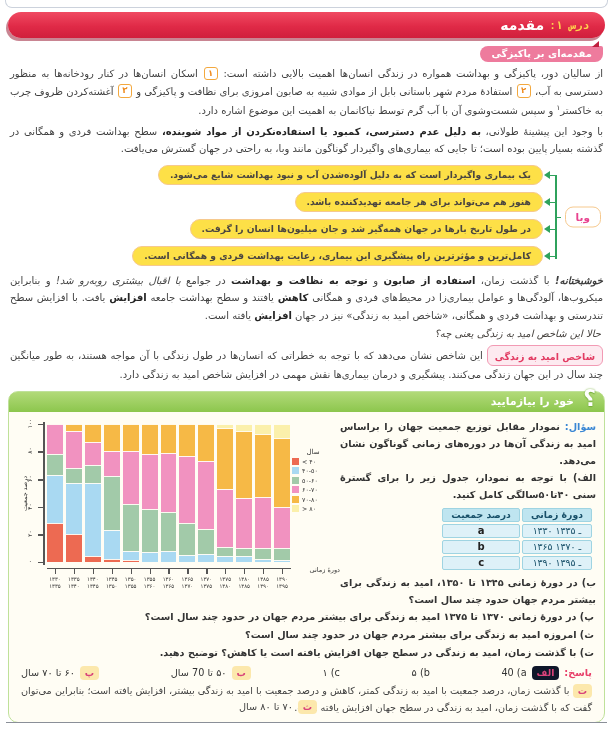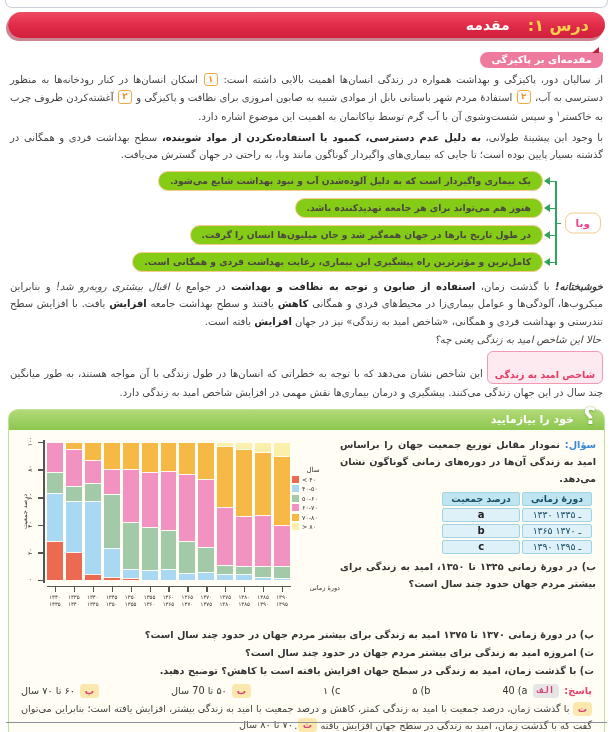--- a/index.html
+++ b/index.html
@@ -4,43 +4,43 @@
 <style>
   *{box-sizing:border-box;margin:0;padding:0;}
   html,body{background:#e9e9e9;}
   .page{width:613px;height:732px;background:#fff;font-family:"DejaVu Sans",sans-serif;
         direction:rtl;position:relative;overflow:hidden;color:#3c3c3c;margin:0 auto;}
   
   .top-remnant{height:8px;margin:0 5px;border:1px solid #ccd2dc;border-top:none;border-radius:0 0 7px 7px;background:#fff;}
   
   .banner{margin:4px 8px 0;height:26px;background:linear-gradient(180deg,#f04a62 0%,#e02a47 55%,#d01f3c 100%);
           border-radius:13px;box-shadow:-2px 3px 0 rgba(148,12,38,.5);display:flex;align-items:center;padding:0 16px;}
-  .banner .prefix{color:#ffd34d;font-weight:bold;font-size:16px;margin-left:18px;}
+  .banner .prefix{color:#ffd34d;font-weight:bold;font-size:11px;margin-left:5px;font-family:Liberation Mono, monospace;}
   .banner .title{color:#fff;font-weight:bold;font-size:14px;}
   
-  .section-label{position:relative;width:fit-content;margin:14px 10px 2px auto;background:#ee7b9d;color:#fff;
+  .section-label{position:relative;width:fit-content;margin:8px 10px 2px auto;background:#ee7b9d;color:#fff;
                  font-weight:bold;font-size:10px;padding:2px 11px 3px;border-radius:8px 2px 8px 8px;}
   .section-label::before{content:"";position:absolute;top:-5px;right:4px;
                  border-left:7px solid transparent;border-bottom:6px solid #c01f3e;}
   
   .para{margin:3px 10px 0;font-size:10px;line-height:17.5px;text-align:justify;color:#3f3f3f;}
   .b{font-weight:bold;color:#252525;}
   .i{font-style:italic;}
   .ib{font-style:italic;font-weight:bold;}
   .numbadge{display:inline-block;border:1.2px solid #f3a83e;color:#ef8b1f;border-radius:3px;
             font-size:8.5px;font-weight:bold;padding:0 3.5px;line-height:11.5px;vertical-align:1.5px;background:#fff;margin:0 1px;}
   sup.fn{font-size:7px;color:#333;}
   .q-italic{margin:1px 12px 0;font-size:10px;line-height:17px;font-style:italic;color:#46423e;}
   .def-label{display:inline-block;border:1.2px solid #f29ab4;background:#fdeaf0;color:#e23b62;font-weight:bold;
-             border-radius:6px;padding:16px 7px 1px;font-size:9.5px;line-height:14px;margin-left:4px;vertical-align:-1px;}
+             border-radius:6px;padding:4px 7px 1px;font-size:9.5px;line-height:14px;margin-left:4px;vertical-align:-1px;}
   
   .diagram{position:relative;margin:7px 12px 3px;height:104px;}
   .d-rows{display:flex;flex-direction:column;gap:7px;padding-left:0;padding-right:58px;}
   .d-box{position:relative;width:fit-content;border:1.4px solid #f6c98e;border-radius:10px;
-         padding:2px 11px 3px;font-size:9.2px;font-weight:bold;color:#4a4540;background:#84cc16;line-height:13px;}
+         padding:2px 11px 3px;font-size:9.2px;font-weight:bold;color:#4a4540;background:#fde047;line-height:13px;}
   .d-box::before{content:"";position:absolute;right:-14px;top:50%;height:1.6px;width:8px;background:#2fa25c;}
   .d-box::after{content:"";position:absolute;right:-8px;top:50%;margin-top:-4px;
          border-top:4px solid transparent;border-bottom:4px solid transparent;border-right:6px solid #2fa25c;}
   .d-vline{position:absolute;right:44px;top:10px;bottom:10px;width:1.6px;background:#2fa25c;}
   .d-stub{position:absolute;right:40px;top:50%;width:6px;height:1.6px;background:#2fa25c;}
   .d-node{position:absolute;right:0;top:50%;transform:translateY(-50%);border:1.4px solid #f6c98e;border-radius:8px;
           padding:3px 10px 4px;color:#e8438f;font-weight:bold;font-size:10.5px;background:#fff;}
   
   .selftest{margin:7px 8px 0;border:1.6px solid #bfe19a;border-radius:10px;background:#fffdf4;padding-bottom:5px;}
   .st-header{height:20px;background:linear-gradient(180deg,#b2da79,#8cc64d);border-radius:8px 8px 0 0;
@@ -78,21 +78,21 @@
   .xl{flex:1;text-align:center;font-size:5.4px;line-height:6.8px;color:#333;padding-top:7px;position:relative;direction:rtl;}
   .xl::before{content:"";position:absolute;top:0;left:50%;width:1.2px;height:5px;background:#555;}
   
   .stq{margin:1.5px 10px 0;font-weight:bold;font-size:9.7px;line-height:16.5px;color:#333;text-align:justify;}
   
   .pasokh-row{display:flex;align-items:center;justify-content:space-between;margin:4px 12px 0;font-size:9.7px;color:#333;}
   .cluster{display:flex;align-items:center;gap:5px;}
   .pasokh-label{color:#e8406a;font-weight:bold;}
   .abadge{display:inline-block;background:#fce8ac;color:#d8437a;font-weight:bold;border-radius:4px;
           padding:0 5px 1px;font-size:9.3px;line-height:13px;}
-  .abadge.alef{background:#e5e5e5;font-family:Liberation Mono, monospace;}
+  .abadge.alef{background:#0f172a;}
   .ltr{direction:ltr;unicode-bidi:isolate;}
   .t-row{margin:2px 12px 0;font-size:9.7px;line-height:17.5px;text-align:justify;position:relative;color:#3f3f3f;}
   .th-ans{position:absolute;left:218px;bottom:1px;display:flex;align-items:center;gap:5px;white-space:nowrap;}
   
   .bottom-rule{position:absolute;left:6px;right:6px;bottom:9px;height:1.2px;background:#8a8f98;}
 </style>
 </head>
 <body>
 
 <div class="page">
@@ -131,20 +131,21 @@
   <div class="selftest">
     <div class="st-header">
       <span class="txt">خود را بیازمایید</span>
       <span class="qmark">؟</span>
     </div>
 
     <div class="st-top">
 
       <div class="q-col">
         <p class="q-line"><span class="q-blue">سؤال:</span> <span>نمودار مقابل توزیع جمعیت جهان را براساس امید به زندگی آن‌ها در دوره‌های زمانی گوناگون نشان می‌دهد.</span></p>
+        <p class="q-line">الف) با توجه به نمودار، جدول زیر را برای گسترۀ سنی ۴۰تا۵۰سالگی کامل کنید.</p>
         <table class="fill">
           <tbody>
               <tr>
             <th>دورۀ زمانی</th>
             <th>درصد جمعیت</th>
           </tr>
           <tr>
             <td dir="ltr">۱۳۳۰ ـ ۱۳۳۵</td>
             <td class="abc">a</td>
           </tr>

